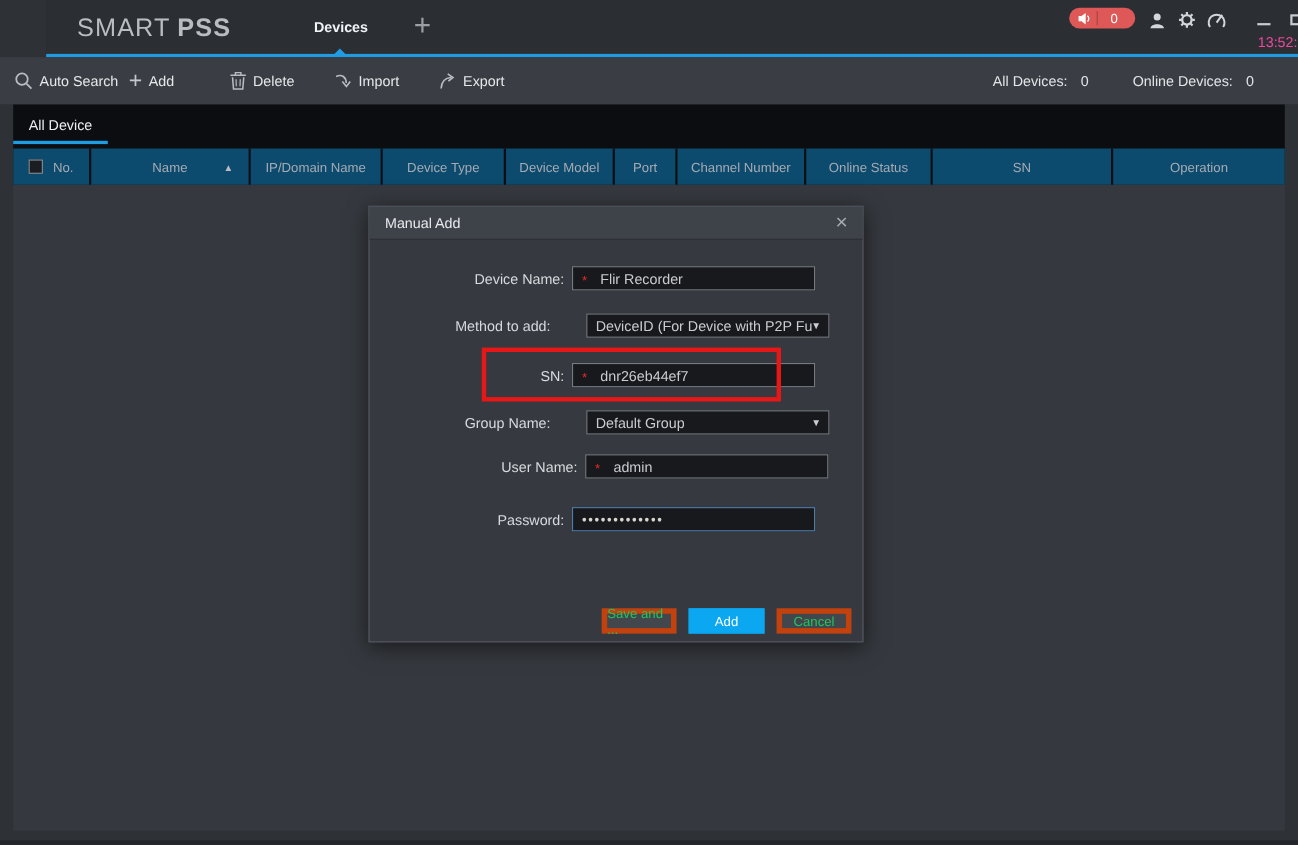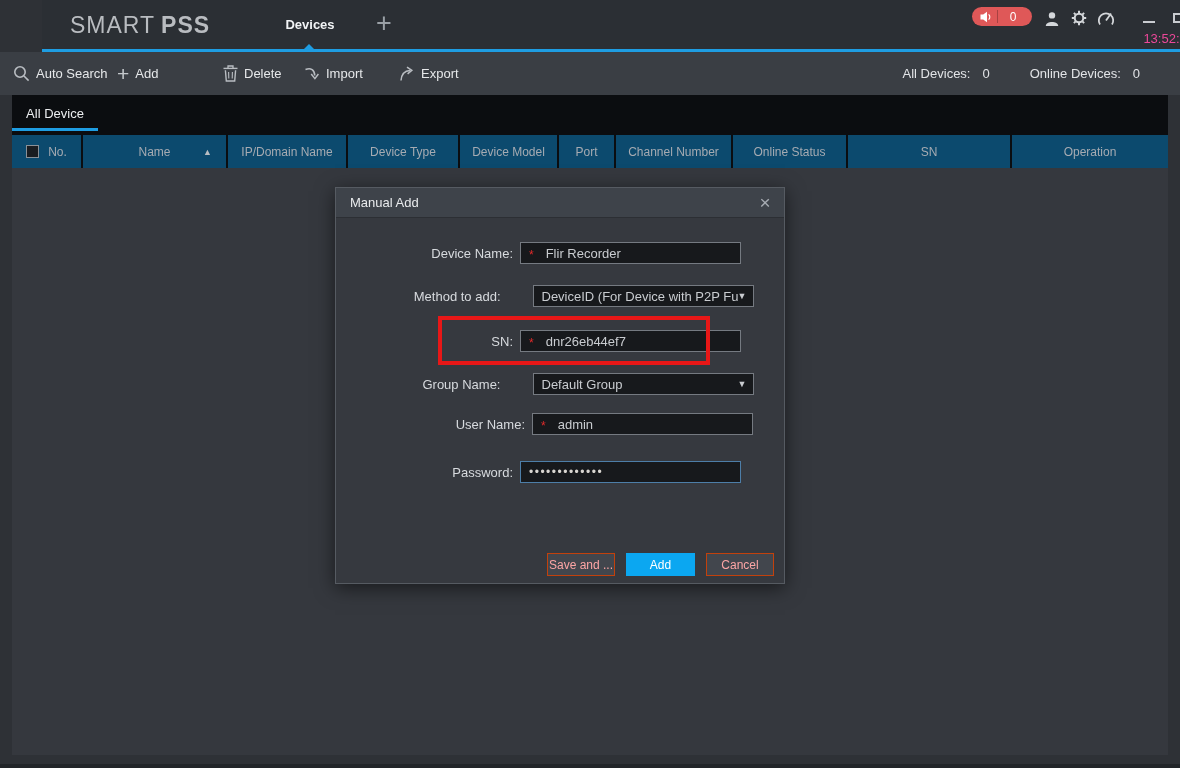--- a/index.html
+++ b/index.html
@@ -31,21 +31,21 @@
   .min-glyph { width:12px; height:0; border-top:2px solid #c9ccd0; margin-top:8px; }
   .max-glyph { width:11px; height:10px; border:2px solid #c9ccd0; }
   .close-glyph { color:#c9ccd0; font-size:19px; line-height:16px; }
   .clock { position:absolute; right:28px; top:31px; color:#ec4899; font-size:13px; }
 
   
   .toolbar { position:absolute; left:0; top:52px; width:1180px; height:43px; background:#3a3e44; }
   .tool-btn { position:absolute; top:0; height:43px; display:flex; align-items:center; gap:6px;
     color:#e6e8ea; font-size:13px; cursor:pointer; }
   .tool-btn .plus-glyph { font-size:21px; font-weight:300; color:#c3c7cb; line-height:20px; }
-  .t-autosearch { left:13px; } .t-add { left:117px; } .t-delete { left:223px; }
+  .t-autosearch { left:13px; } .t-add { left:117px; } .t-delete { left:209px; }
   .t-import { left:304px; } .t-export { left:399px; }
   .toolbar-stats { position:absolute; right:40px; top:0; height:43px; display:flex; align-items:center;
     gap:40px; color:#e2e4e7; font-size:13px; }
   .stat { display:flex; gap:12px; }
 
   
   .content { position:absolute; left:0; top:95px; width:1180px; height:673px; background:#2e3136; }
   .panel { position:absolute; left:12px; top:0; width:1156px; height:660px; background:#35383e; }
   .tabstrip { position:absolute; left:0; top:0; width:100%; height:73px; background:#0b0d10; }
   .list-tab { position:absolute; left:0; top:0; width:86px; height:36px; display:flex; align-items:center;
@@ -77,21 +77,21 @@
   .f-box .req { color:#e02a2a; font-size:12px; margin-right:12px; margin-top:3px; }
   .f-box .val { color:#c9ccd0; font-size:13px; white-space:nowrap; overflow:hidden; }
   .f-box.sel { cursor:pointer;margin-left:32px; }
   .f-box.sel .caret { position:absolute; right:6px; top:5px; font-size:9px; color:#c9ccd0; }
   .f-box.pwd { border-color:#4d7ea8; }
   .f-box.pwd .val { letter-spacing:1.5px; color:#d9d6d1; font-size:12px; }
   .r1{top:24px;} .r2{top:67px;} .r3{top:112px;} .r4{top:155px;} .r5{top:195px;padding-left:24px;} .r6{top:243px;}
   .sn-highlight { position:absolute; left:102px; top:98px; width:272px; height:49px;
     border:4px solid #e81717; pointer-events:none; }
   .dlg-buttons { position:absolute; left:211px; top:335px; display:flex; gap:11px; }
-  .dlg-btn { height:23px; background:#42464d; border:1px solid #c2410c; color:#fca5a5; font-size:12px;
+  .dlg-btn { height:23px; background:#42464d; border:5px solid #c2410c; color:#22c55e; font-size:12px;
     display:flex; align-items:center; justify-content:center; cursor:pointer; }
   .b-save{width:68px;} .b-add{width:69px; background:#0ba7f1; border:1px solid #0ba7f1; color:#fff;}
   .b-cancel{width:68px;}
   .bottom-strip { position:absolute; left:0; bottom:0; width:100%; height:4px; background:#222529; }
 </style>
 </head>
 <body>
 
 <div class="window">
 

